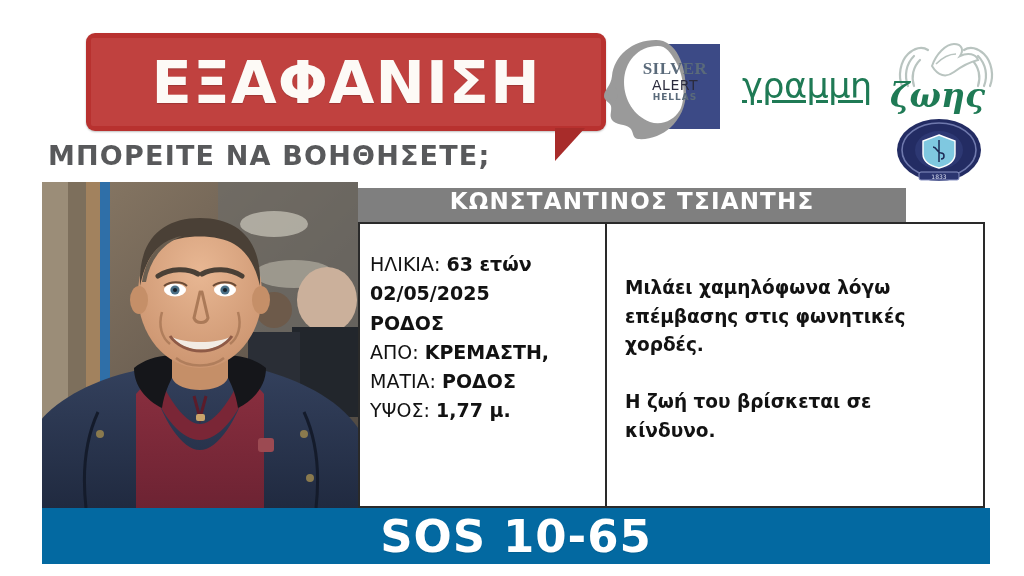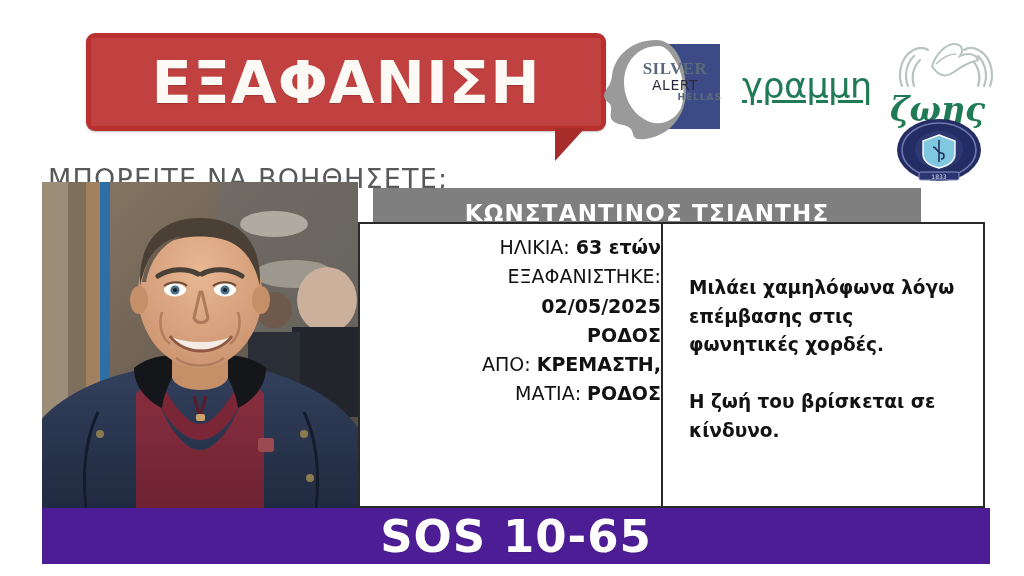--- a/index.html
+++ b/index.html
@@ -64,24 +64,23 @@
     border-left: 30px solid #a82c2a;
     border-bottom: 33px solid transparent;
   }
 
   .subtitle {
     position: absolute;
     left: 48px;
     top: 140px;
     color: #58595b;
     font-size: 27px;
-    font-weight: 400;
+    font-weight: 700;
     letter-spacing: 1.2px;
     white-space: nowrap;
-    margin-top: 23px;
   }
 
   
   .silver-alert-logo {
     position: absolute;
     left: 600px;
     top: 36px;
     width: 135px;
     height: 105px;
   }
@@ -114,21 +113,20 @@
     color: #2b2b3d;
     font-size: 14px;
     font-weight: 400;
     letter-spacing: 0.5px;
   }
   .sa-hellas {
     color: #5a6a7a;
     font-size: 9px;
     font-weight: 700;
     letter-spacing: 1px;
-    text-align: right;
   }
 
   
   .grammi-logo {
     position: absolute;
     left: 742px;
     top: 58px;
     width: 190px;
     height: 62px;
   }
@@ -137,21 +135,21 @@
     left: 0; top: 8px;
     color: #1f7a55;
     font-size: 35px;
     font-weight: 400;
     letter-spacing: -0.5px;
     font-family: "DejaVu Sans", "Liberation Sans", sans-serif;
     text-decoration: underline;
   }
   .grammi-script {
     position: absolute;
-    left: 148px; top: 32px;
+    left: 148px; top: 18px;
     color: #1f7a55;
     font-size: 33px;
     font-style: italic;
     font-weight: 600;
     font-family: "DejaVu Serif", "Liberation Serif", serif;
   }
   .dove-mark {
     position: absolute;
     left: 150px; top: -22px;
     width: 108px; height: 52px;
@@ -179,51 +177,49 @@
   .photo svg { display: block; }
 
   .name-bar {
     position: absolute;
     left: 358px;
     top: 188px;
     width: 548px;
     height: 50px;
     background: #7f7f7f;
     display: flex;
-    align-items: center;
+    align-items: flex-start;
     justify-content: center;
-    margin-left: 15px;
   }
   .name-bar-text {
     color: #ffffff;
     font-size: 23px;
     font-weight: 700;
     letter-spacing: 1.2px;
     white-space: nowrap;
   }
 
   .info-panel {
     position: absolute;
     left: 358px;
     top: 222px;
     width: 627px;
     height: 286px;
     background: #ffffff;
     border: 2px solid #2a2a2a;
     display: flex;
   }
   .info-left {
-    width: 303px;
+    width: 247px;
     border-right: 2px solid #2a2a2a;
-    padding: 9px 0 0 10px;
-    text-align: right;
+    padding: 26px 0 0 10px;
   }
   .info-right {
     flex: 1;
-    padding: 50px 16px 0 26px;
+    padding: 50px 16px 0 18px;
   }
 
   .detail-line {
     font-size: 19px;
     color: #121212;
     line-height: 1.54;
     white-space: nowrap;
   }
   .detail-line .lbl { font-weight: 400; }
   .detail-line .val { font-weight: 700; }
@@ -236,21 +232,21 @@
   }
   .desc-para + .desc-para { margin-top: 28px; }
 
   
   .sos-bar {
     position: absolute;
     left: 42px;
     top: 508px;
     width: 948px;
     height: 56px;
-    background: #4c1d95;
+    background: #0369a1;
     display: flex;
     align-items: center;
     justify-content: center;
   }
   .sos-text {
     color: #ffffff;
     font-size: 45px;
     font-weight: 700;
     letter-spacing: 1px;
     white-space: nowrap;
@@ -417,35 +413,36 @@
     <span class="name-bar-text">ΚΩΝΣΤΑΝΤΙΝΟΣ  ΤΣΙΑΝΤΗΣ</span>
   </div>
 
   <div class="info-panel">
     <div class="info-left">
       <div class="detail-line">
         <span class="lbl">ΗΛΙΚΙΑ:</span>
         <span class="val">63 ετών</span>
       </div>
       <div class="detail-line">
-        <span class="lbl">ΕΞΑΦΑΝΙΣΤΗΚΕ:</span>
-      </div>
-      <div class="detail-line">
         <span class="val">02/05/2025</span>
       </div>
       <div class="detail-line">
         <span class="val">ΡΟΔΟΣ</span>
       </div>
       <div class="detail-line">
         <span class="lbl">ΑΠΟ:</span>
         <span class="val">ΚΡΕΜΑΣΤΗ,</span>
       </div>
       <div class="detail-line">
         <span class="lbl">ΜΑΤΙΑ:</span>
         <span class="val">ΡΟΔΟΣ</span>
+      </div>
+      <div class="detail-line">
+        <span class="lbl">ΥΨΟΣ:</span>
+        <span class="val">1,77 μ.</span>
       </div>
     </div>
 
     <div class="info-right">
       <p class="desc-para">Μιλάει χαμηλόφωνα λόγω επέμβασης στις φωνητικές χορδές.</p>
       <p class="desc-para">Η ζωή του βρίσκεται  σε κίνδυνο.</p>
     </div>
   </div>
 
   <div class="sos-bar">

